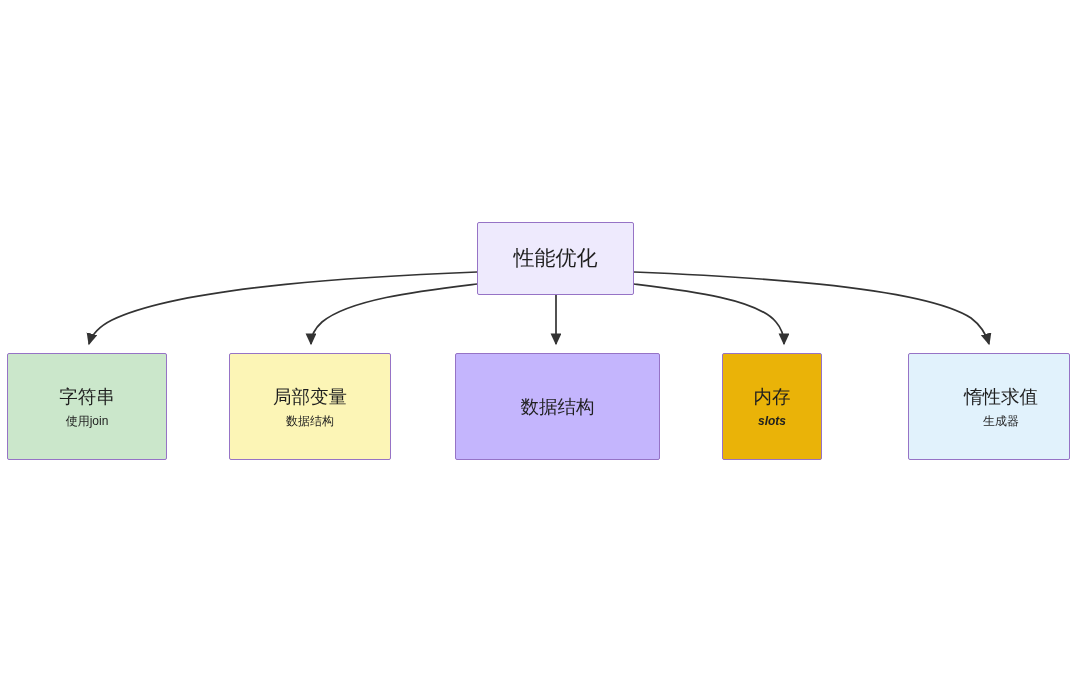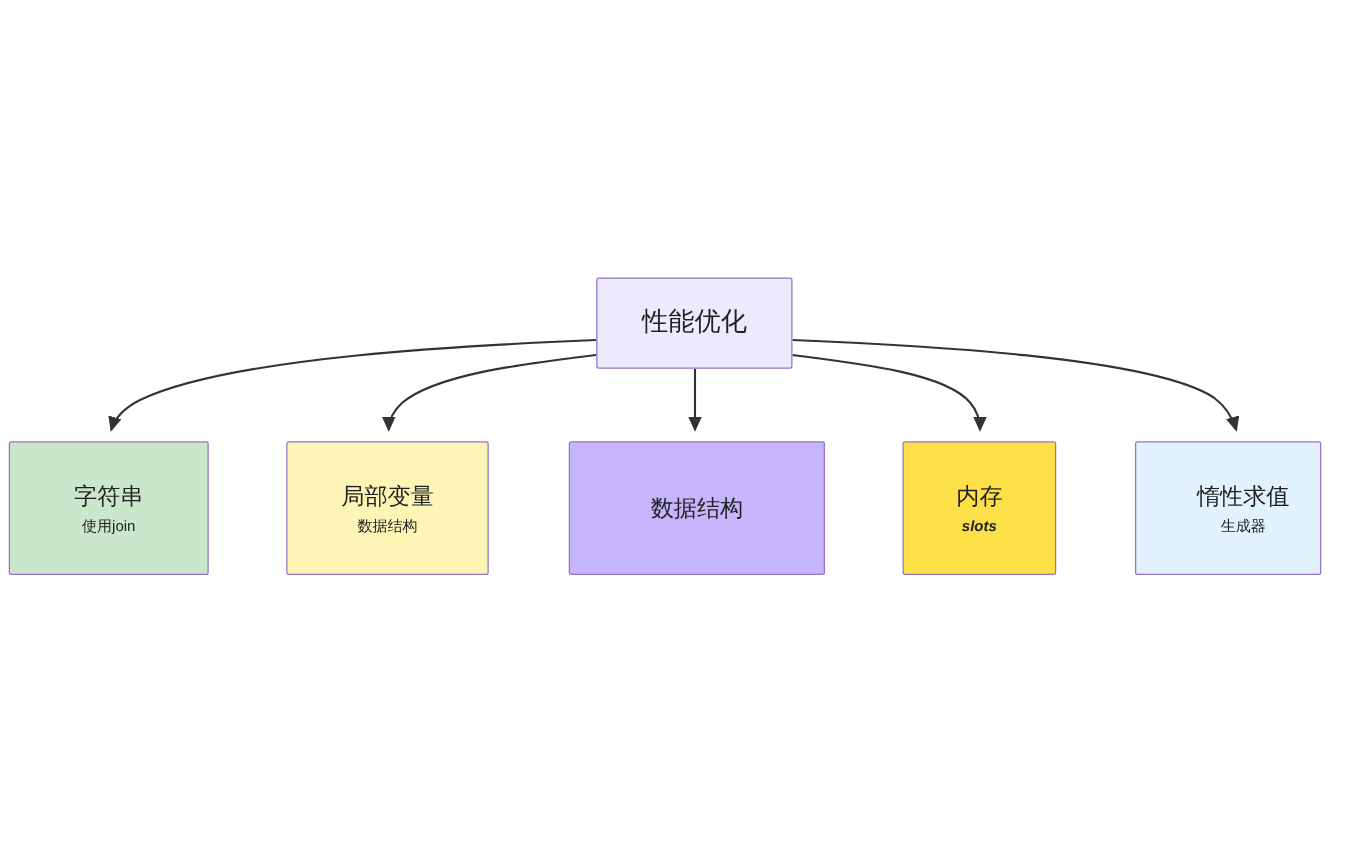--- a/index.html
+++ b/index.html
@@ -86,23 +86,23 @@
 
   <div class="node leaf-node" style="left: 229px; top: 353px; width: 162px; height: 107px; background: rgb(252, 245, 182); border-color: rgb(150, 115, 198);">
     <span class="line1">局部变量</span>
     <span class="line2">数据结构</span>
   </div>
 
   <div class="node leaf-node" style="left: 455px; top: 353px; width: 205px; height: 107px; background: #c4b5fd; border-color: rgb(150, 115, 198);">
     <span class="line1">数据结构</span>
   </div>
 
-  <div class="node leaf-node" style="left: 722px; top: 353px; width: 123px; height: 107px; background: #fde047; border-color: rgb(150, 115, 198);">
+  <div class="node leaf-node" style="left: 722px; top: 353px; width: 100px; height: 107px; background: #eab308; border-color: rgb(150, 115, 198);">
     <span class="line1">内存</span>
     <span class="line2 bold-line">slots</span>
   </div>
 
-  <div class="node leaf-node" style="left: 908px; top: 353px; width: 149px; height: 107px; background: rgb(225, 242, 252); border-color: rgb(150, 115, 198); padding-left: 24px;">
+  <div class="node leaf-node" style="left: 908px; top: 353px; width: 162px; height: 107px; background: rgb(225, 242, 252); border-color: rgb(150, 115, 198); padding-left: 24px;">
     <span class="line1">惰性求值</span>
     <span class="line2">生成器</span>
   </div>
 
 </div>
 
 </body></html>

